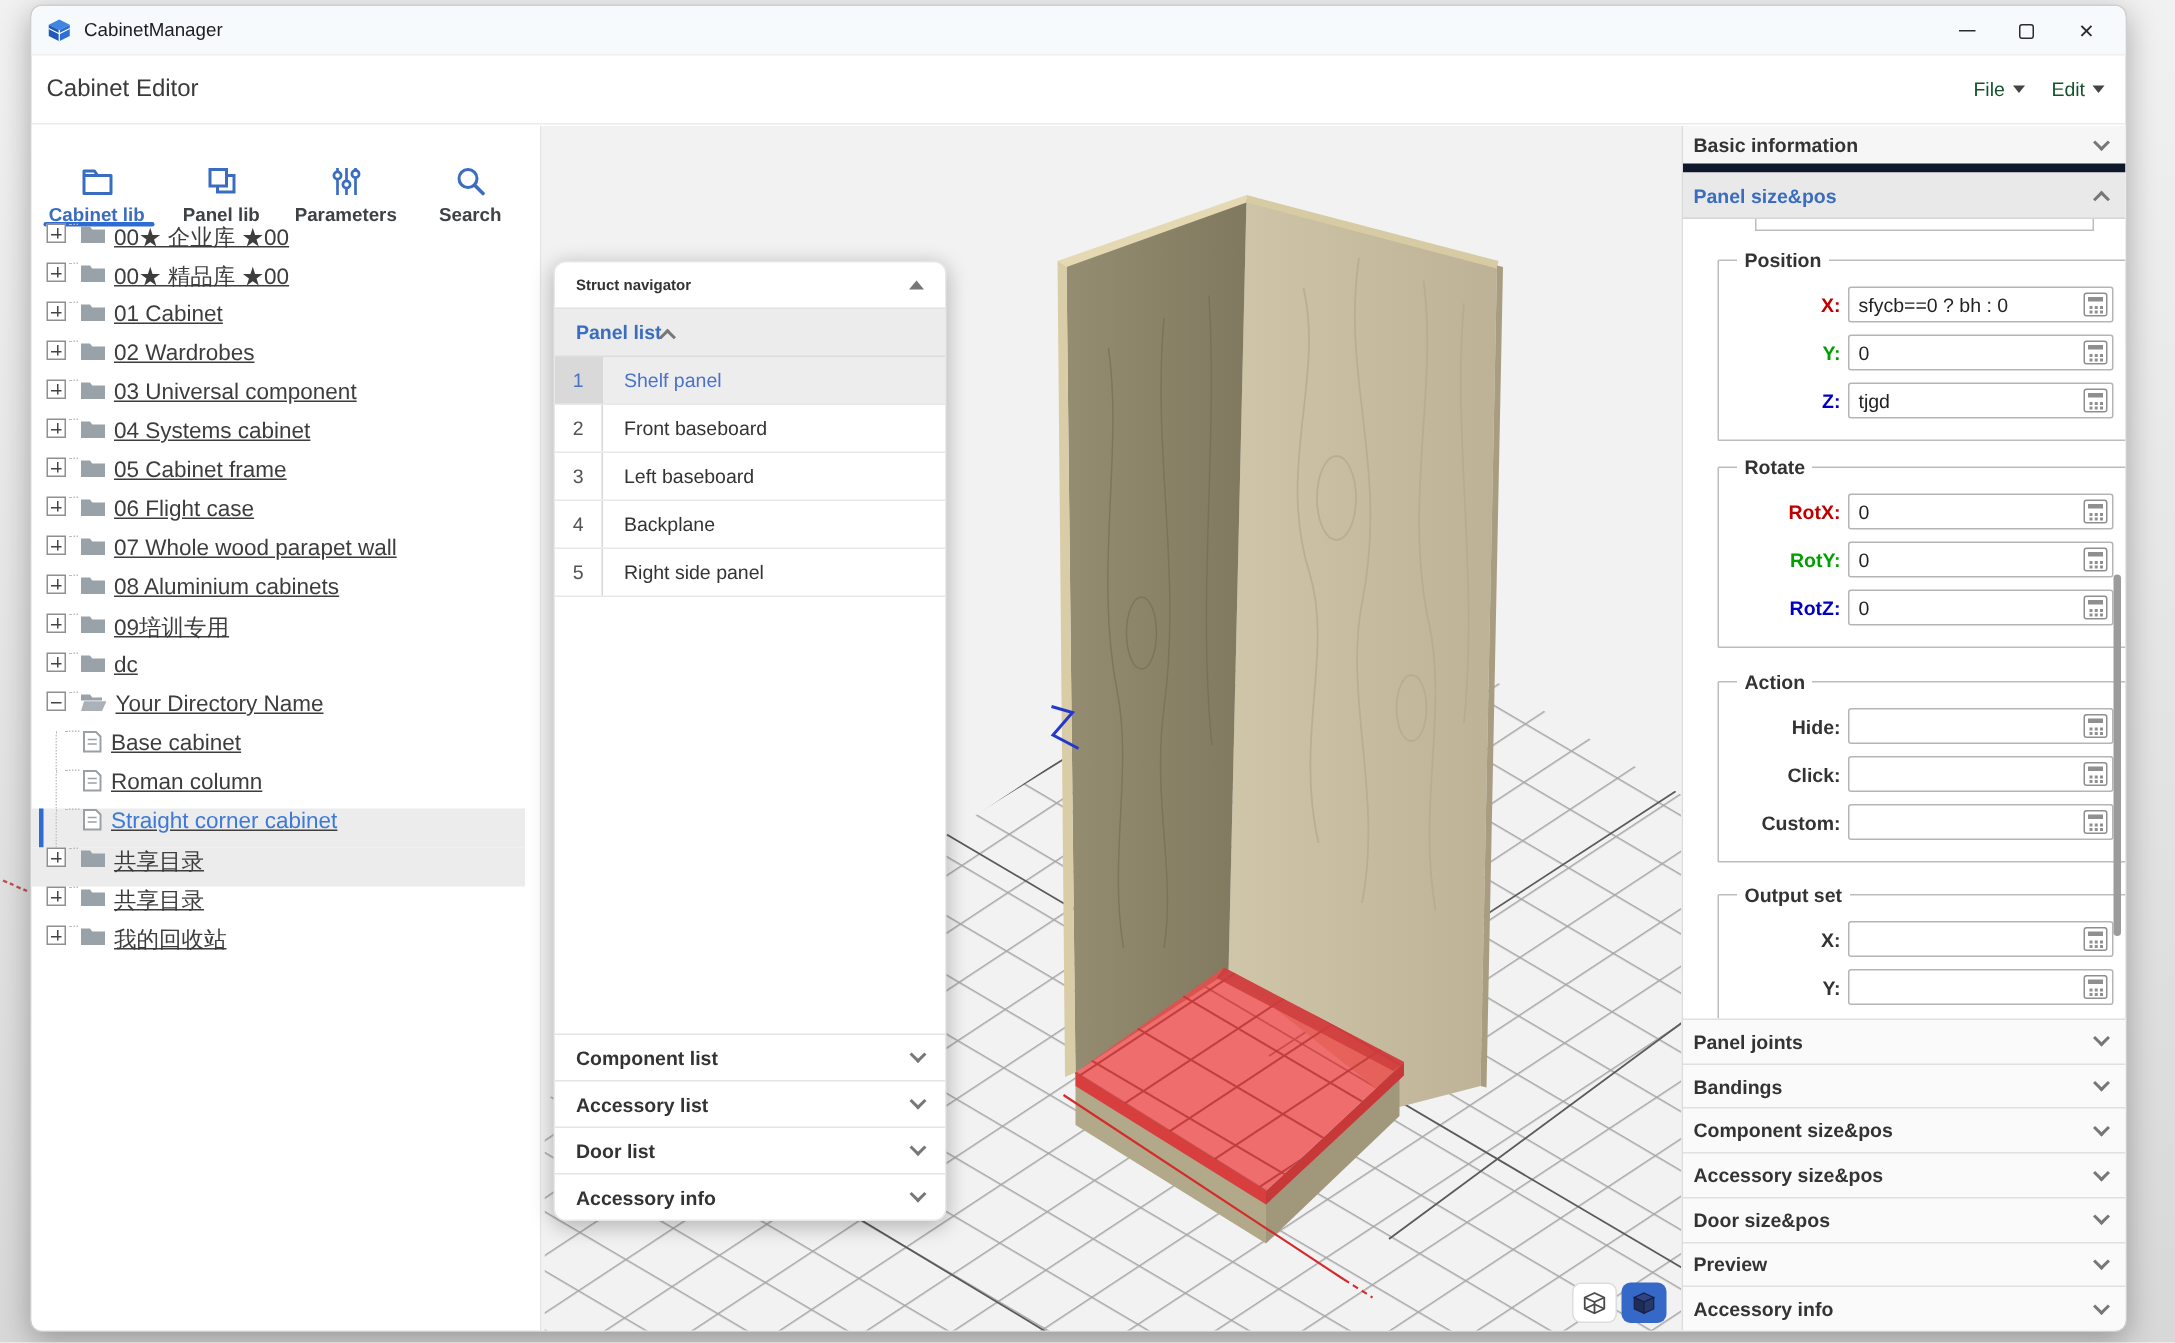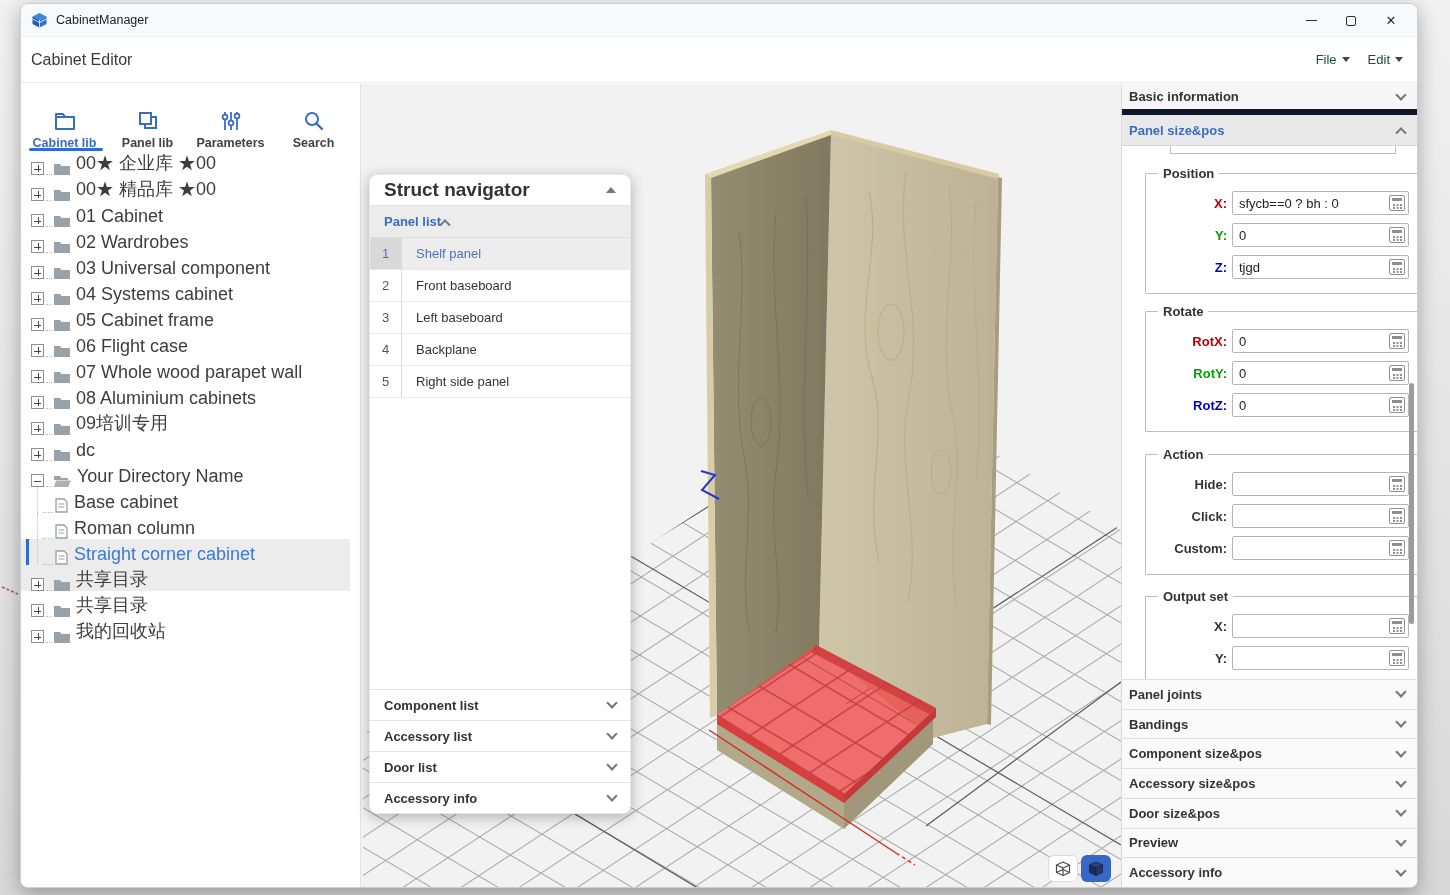--- a/index.html
+++ b/index.html
@@ -33,39 +33,39 @@
 
   
   .tabs { position:absolute; top:4px; left:2px; right:2px; height:62px; display:flex; }
   .tab { width:83px; display:flex; flex-direction:column; align-items:center; justify-content:flex-end; gap:4px; position:relative; cursor:default;font-weight:bold; }
   .tab .tlabel { font-size:12.5px; color:#3f4245; }
   .tab.active .tlabel { color:#3a6cc0; }
   .tab-underline { position:absolute; left:6px; top:60px; width:74px; height:3px; background:#2e6bd3; border-radius:2px; }
 
   
   .tree { position:absolute; top:65px; left:0; right:0; bottom:0; overflow:hidden; }
-  .trow { height:26px; display:flex; align-items:flex-end; font-size:18px; color:#3d3d3d; padding-left:10px; position:relative; }
+  .trow { height:26px; display:flex; align-items:flex-start; font-size:15px; color:#3d3d3d; padding-left:10px; position:relative;text-decoration:underline; }
   .trow .lbl { margin-left:6px; white-space:nowrap; }
   .expbox { width:13px; height:13px; border:1px solid #8f8f8f; background:#fff; position:relative; flex:none; }
   .expbox::before { content:""; position:absolute; left:2px; right:2px; top:5.5px; height:1.4px; background:#444; }
   .expbox.plus::after { content:""; position:absolute; top:2px; bottom:2px; left:5.5px; width:1.4px; background:#444; }
   .hdots { width:6px; border-top:1px dotted #bcbcbc; margin:0 2px; flex:none; }
   .ticon { flex:none; display:flex; }
   .trow.child { padding-left:20px; }
   .trow.child .vline { position:absolute; left:16px; top:0; bottom:0; border-left:1px dotted #c4c4c4; }
   .trow.sel { background:#ececec; margin-right:10px; }
   .trow.sel::before { content:""; position:absolute; left:5px; top:0; bottom:0; width:3px; background:#2e6bd3; }
   .trow.sel .lbl { color:#3c79d8; }
   .trow.hover { background:#ececec; margin-right:10px; }
 
   
   .structpanel { position:absolute; left:348px; top:90px; width:262px; height:640px; background:#fff; border-radius:8px;
                  box-shadow:0 3px 14px rgba(0,0,0,.28); display:flex; flex-direction:column; overflow:hidden; z-index:5; border:1px solid #e8e8e8; }
   .sp-header { height:31px; flex:none; display:flex; align-items:center; justify-content:space-between; padding:0 14px; border-bottom:1px solid #e2e2e2; }
-  .sp-header .t { font-size:19px; font-weight:bold; color:#333; }
+  .sp-header .t { font-size:10px; font-weight:bold; color:#333; }
   .tri-up { width:0; height:0; border-left:5px solid transparent; border-right:5px solid transparent; border-bottom:6px solid #777; }
   .sp-sub { height:32px; flex:none; background:#ececec; display:flex; align-items:center; justify-content:flex-start; padding:0 14px; border-bottom:1px solid #ddd; }
   .sp-sub .t { font-size:13px; font-weight:bold; color:#3a6cc0; }
   .chev { width:8px; height:8px; border-right:2px solid #777; border-bottom:2px solid #777; display:inline-block; }
   .chev.up { transform:rotate(-135deg) translate(-2px,-2px); }
   .chev.down { transform:rotate(45deg); margin-top:-4px; }
   .sp-row { height:32px; flex:none; display:flex; align-items:stretch; border-bottom:1px solid #e8e8e8; font-size:13px; color:#333; }
   .sp-num { width:32px; flex:none; display:flex; align-items:center; justify-content:center; border-right:1px solid #d8d8d8; color:#555; }
   .sp-name { display:flex; align-items:center; padding-left:14px; }
   .sp-row.sel { background:#ededed; }

